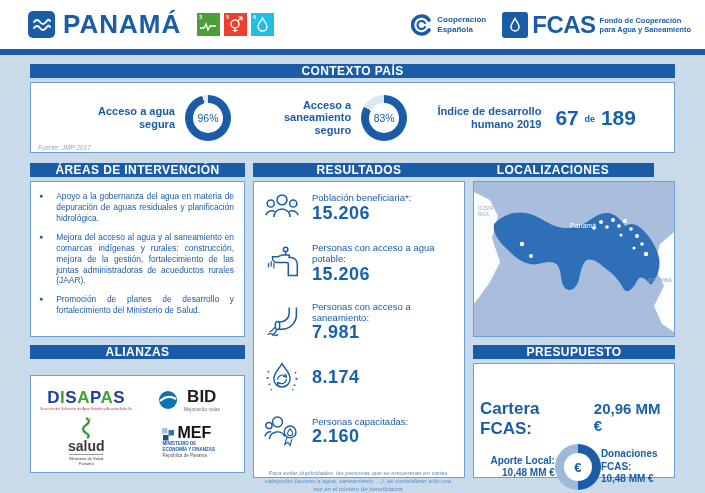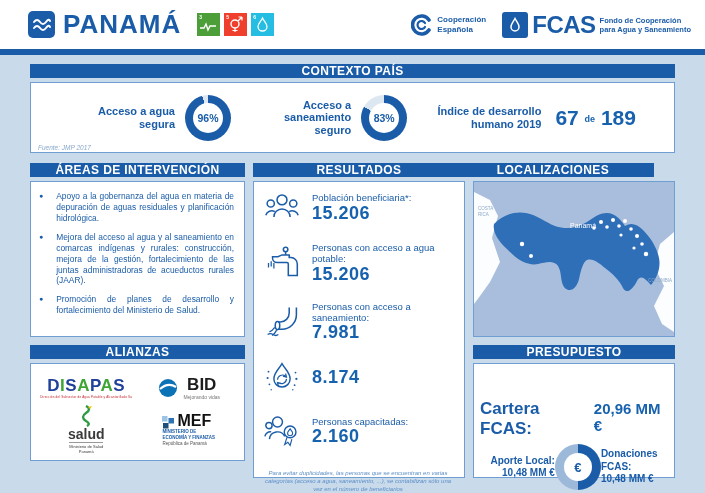--- a/index.html
+++ b/index.html
@@ -32,21 +32,21 @@
 
   
   .sec-title{position:absolute;background:var(--blue);color:#fff;font-weight:bold;font-size:12px;letter-spacing:0.4px;display:flex;align-items:center;justify-content:center;height:14px;}
   .sec-box{position:absolute;background:#fff;border:1px solid var(--box-border);}
 
   
   .ctx-box{display:flex;align-items:center;justify-content:space-between;padding:0 38px 0 48px;}
   .stat{display:flex;align-items:center;gap:10px;}
   .stat-label{font-size:11px;font-weight:bold;color:var(--blue);text-align:right;line-height:1.15;width:96px;}
   .donut{width:46px;height:46px;border-radius:50%;display:flex;align-items:center;justify-content:center;}
-  .donut-hole{width:30px;height:30px;border-radius:50%;background:#fff;display:flex;align-items:center;justify-content:center;font-size:10.5px;font-weight:bold;color:var(--blue);}
+  .donut-hole{width:30px;height:30px;border-radius:50%;background:#fff;display:flex;align-items:center;justify-content:center;font-size:10.5px;font-weight:normal;color:var(--blue);}
   .idh{display:flex;align-items:center;gap:14px;}
   .idh-value{font-size:21px;font-weight:bold;color:var(--blue-num);white-space:nowrap;}
   .idh-sep{font-size:9px;font-weight:bold;vertical-align:3px;}
   .fuente{position:absolute;left:38px;top:144px;font-size:6.5px;font-style:italic;color:#8AA9CC;}
 
   
   .areas-box{padding:9px 10px 0 8px;}
   .bullet{display:flex;gap:13px;margin-bottom:8px;}
   .bullet .dot{color:var(--blue);font-size:7px;line-height:1.5;}
   .bullet .txt{font-size:8.4px;color:var(--blue);text-align:justify;line-height:1.3;}
@@ -331,21 +331,21 @@
           <circle cx="57" cy="74" r="2"></circle>
       </g>
       <text x="96" y="46" font-size="7" fill="#FFFFFF" font-family="Liberation Sans, sans-serif">Panamá</text>
       <text x="4" y="28" font-size="4.5" fill="#8FA9C9" font-family="Liberation Sans, sans-serif">COSTA</text>
       <text x="4" y="34" font-size="4.5" fill="#8FA9C9" font-family="Liberation Sans, sans-serif">RICA</text>
       <text x="198" y="100" text-anchor="end" font-size="4.5" fill="#8FA9C9" font-family="Liberation Sans, sans-serif">COLOMBIA</text>
     </svg>
   </div>
 
   <div class="sec-title" style="left:30px;top:345px;width:215px;">ALIANZAS</div>
-  <div class="sec-box ali-box" style="left:30px;top:363px;width:215px;height:98px;">
+  <div class="sec-box ali-box" style="left:30px;top:375px;width:215px;height:98px;">
     <div class="logo-cell">
       <div class="disapas">
         <span class="lb">D</span><span class="lg">I</span><span class="lb">S</span><span class="lg">A</span><span class="lb">P</span><span class="lg">A</span><span class="lb">S</span>
       </div>
       <div class="disapas-tag">Dirección del Subsector de Agua Potable y Alcantarillado Sanitario</div>
     </div>
     <div class="logo-cell bid">
       <svg width="22" height="22" viewBox="0 0 22 22">
         <circle cx="11" cy="11" r="9" fill="#0B72B5"></circle>
         <path d="M3,12 q8,-7 16,-2" stroke="#fff" stroke-width="2.2" fill="none"></path>

